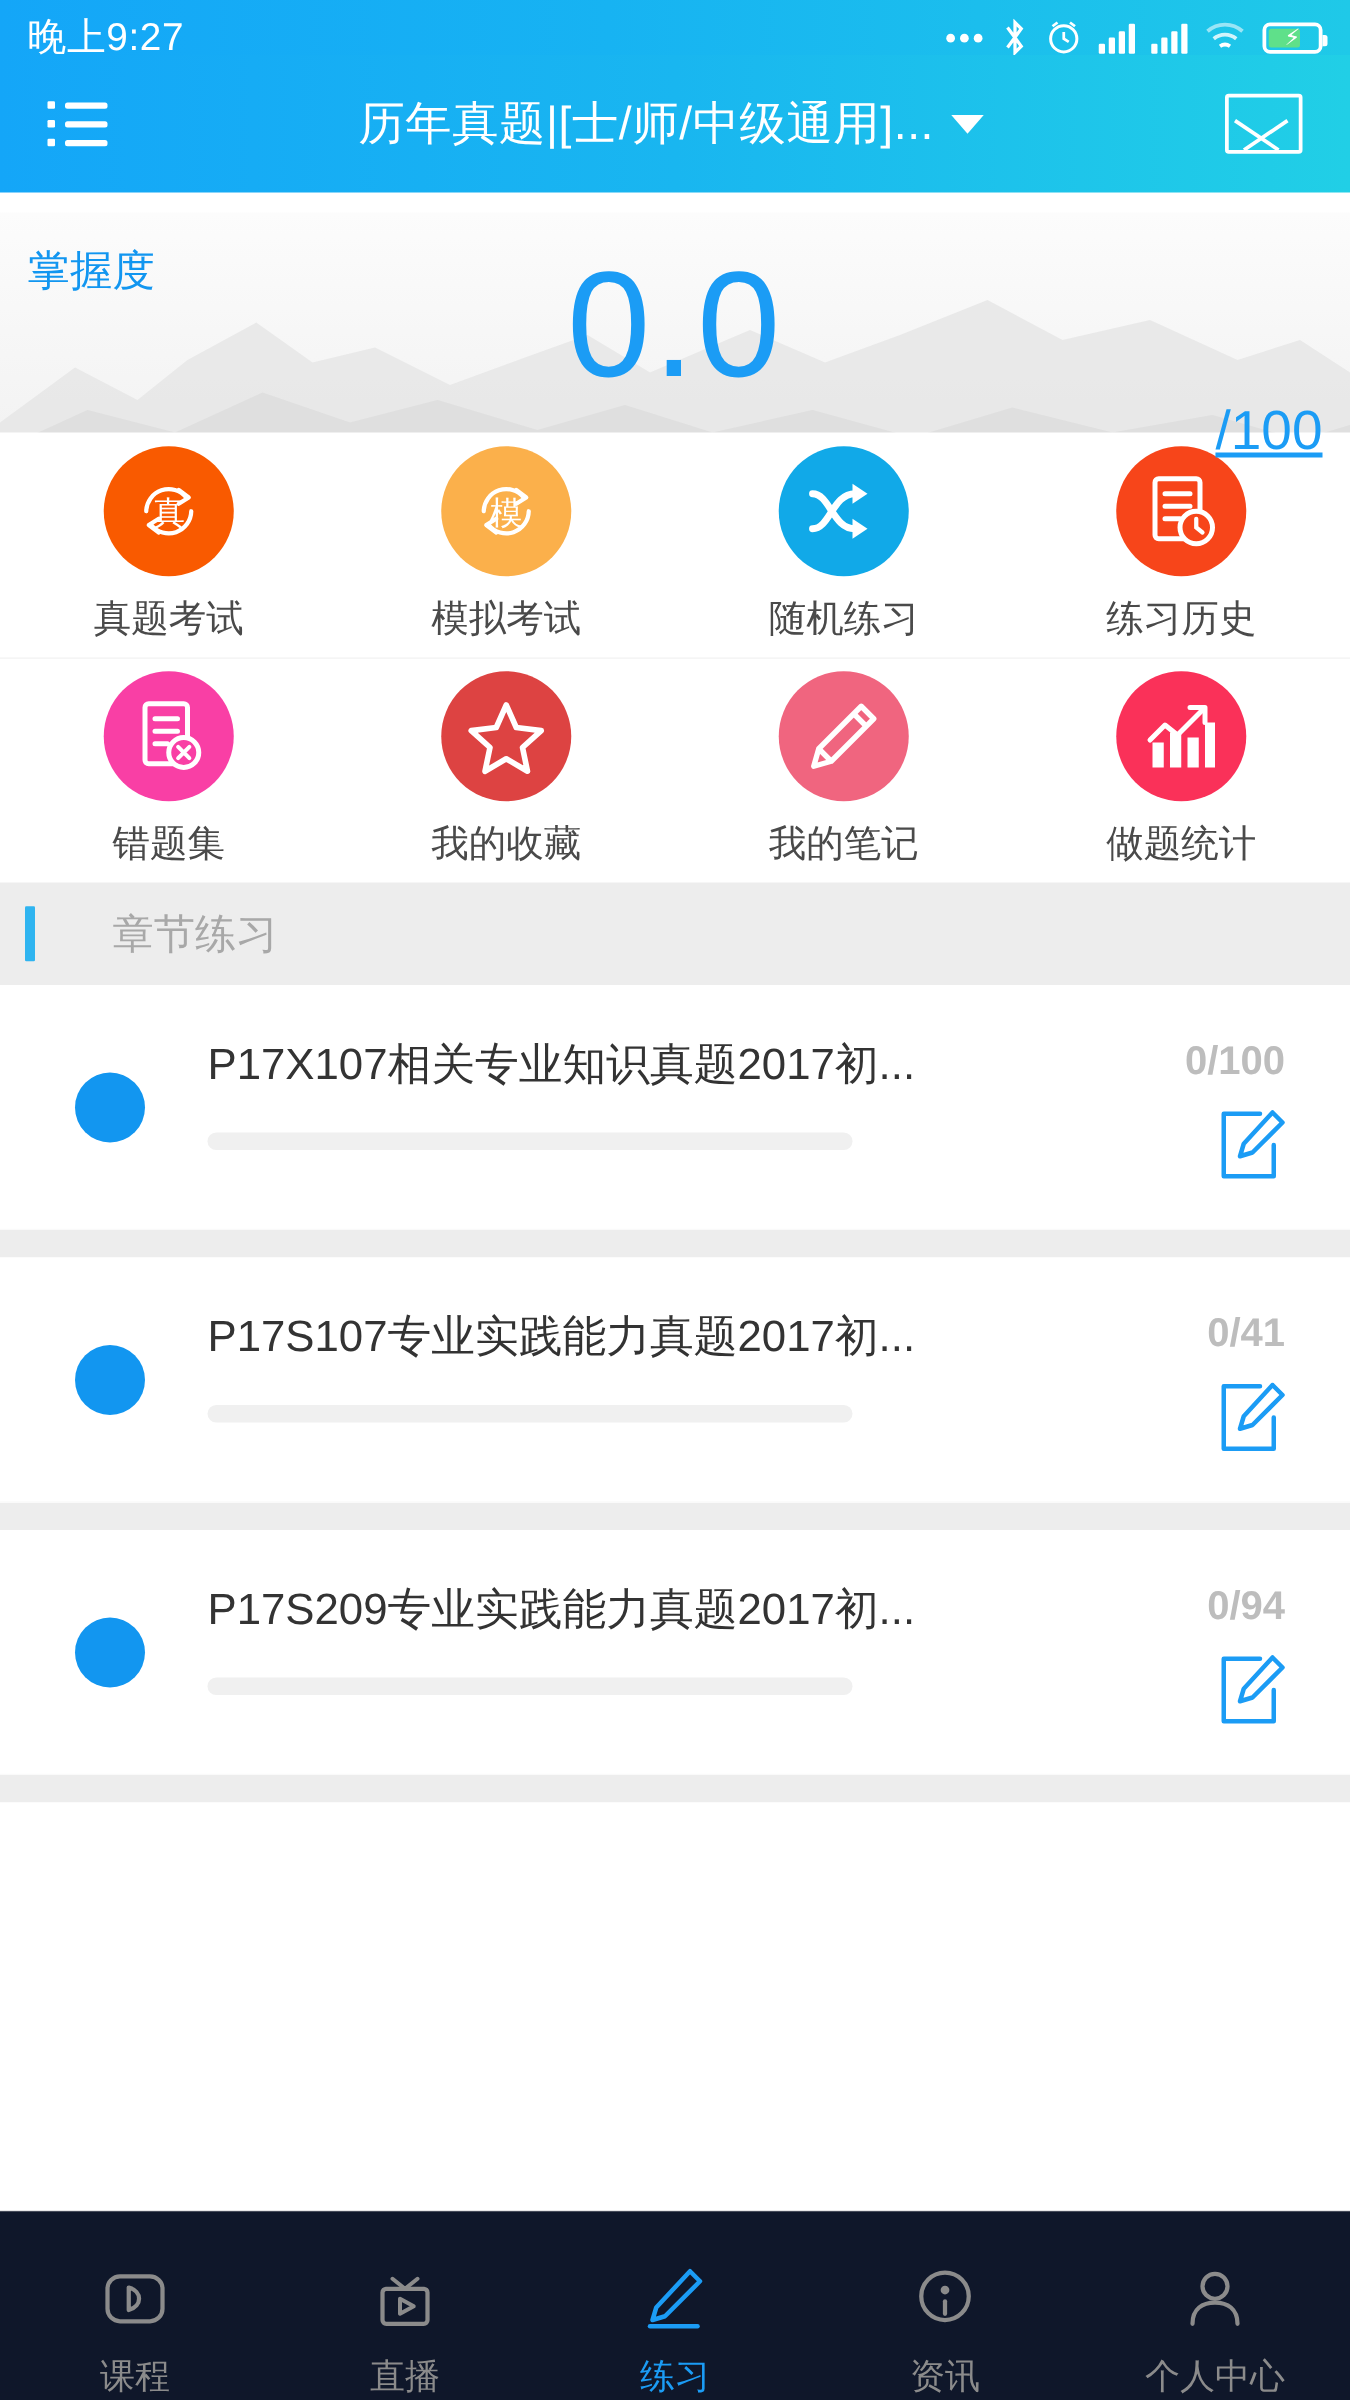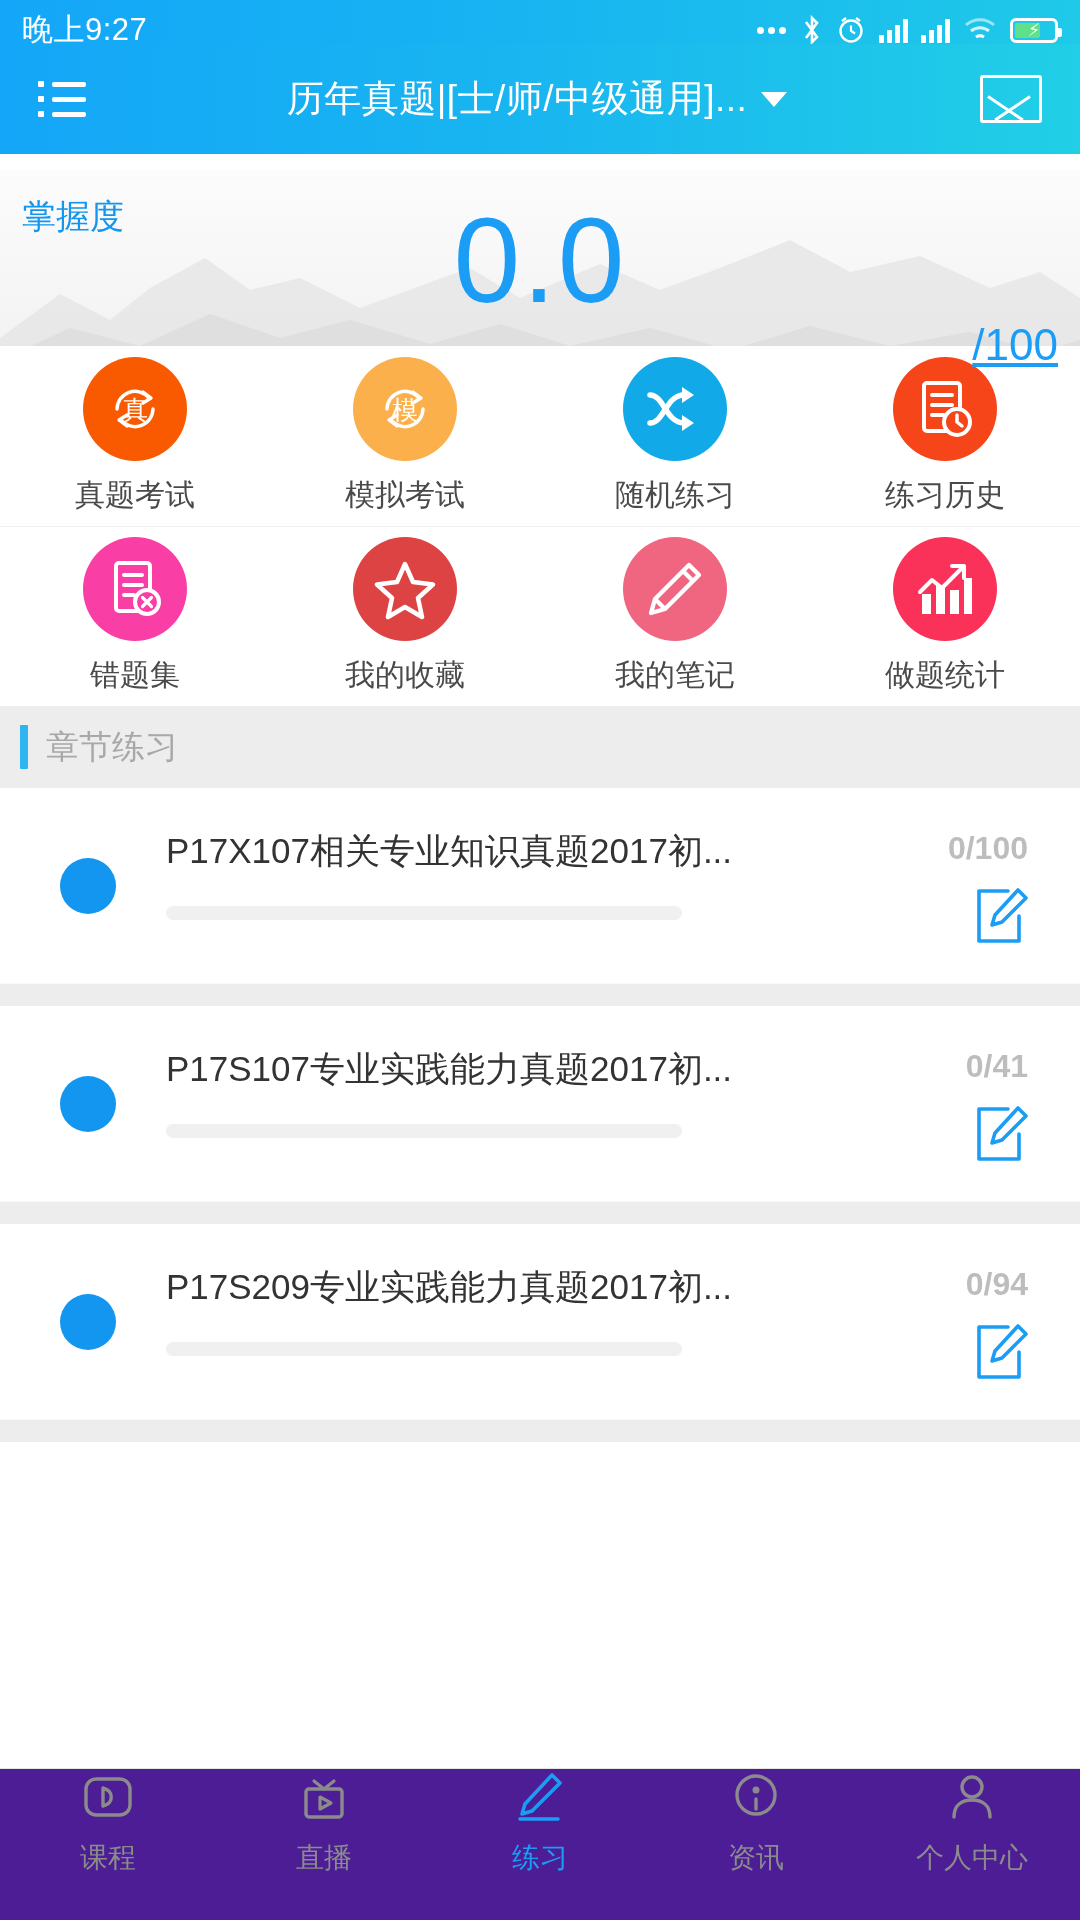--- a/index.html
+++ b/index.html
@@ -84,21 +84,21 @@
   .cell{ flex:1; display:flex; flex-direction:column; align-items:center; justify-content:center; cursor:pointer;}
   .circle{
     width:104px;height:104px;border-radius:50%;
     display:flex;align-items:center;justify-content:center;margin-bottom:14px;
   }
   .cell-label{ font-size:30px; color:#4a4a4a; }
 
   
   .sec-head{
     position:absolute; top:706px; left:0; width:1080px; height:82px;
-    background:#ededed; display:flex; align-items:center; padding-left:20px;
+    background:#ededed; display:flex; align-items:center; padding-left:20px;gap:44px;
   }
   .sec-bar{ width:8px;height:44px;background:#2fb4f0;border-radius:1px;margin-right:18px;}
   .sec-title{ font-size:33px; color:#a8a8a8; }
 
   
   .list{ position:absolute; top:788px; left:0; width:1080px; height:662px; overflow:hidden; }
   .row{ position:relative; height:196px; background:#fff; border-bottom:1px solid #fafafa;padding-left:44px;}
   .row-gap{ height:22px; background:#ededed; }
   .dot{
     position:absolute; left:60px; top:50%; transform:translateY(-50%);
@@ -115,22 +115,22 @@
   .row-count{
     position:absolute; right:52px; top:42px; font-size:32px; color:#bdbdbd;font-weight:bold;
   }
   .row-edit{
     position:absolute; right:52px; top:100px; width:52px;height:56px; cursor:pointer;
   }
 
   
   .tabbar{
     position:absolute; bottom:0; left:0; width:1080px; height:152px;
-    background:#4c1d95; border-top:1px solid #e6e6e6;
-    display:flex; align-items:flex-start;
+    background:#0f172a; border-top:1px solid #e6e6e6;
+    display:flex; align-items:flex-end;
   }
   .tab{ flex:1; display:flex; flex-direction:column; align-items:center; justify-content:center; gap:10px; cursor:pointer;}
   .tab-label{ font-size:28px; color:#8b8b8b; }
   .tab.active .tab-label{ color:#1b9cf5; }
 </style>
 </head>
 <body>
 
 <div class="statusbar">
   <div class="status-time">晚上9:27</div>

